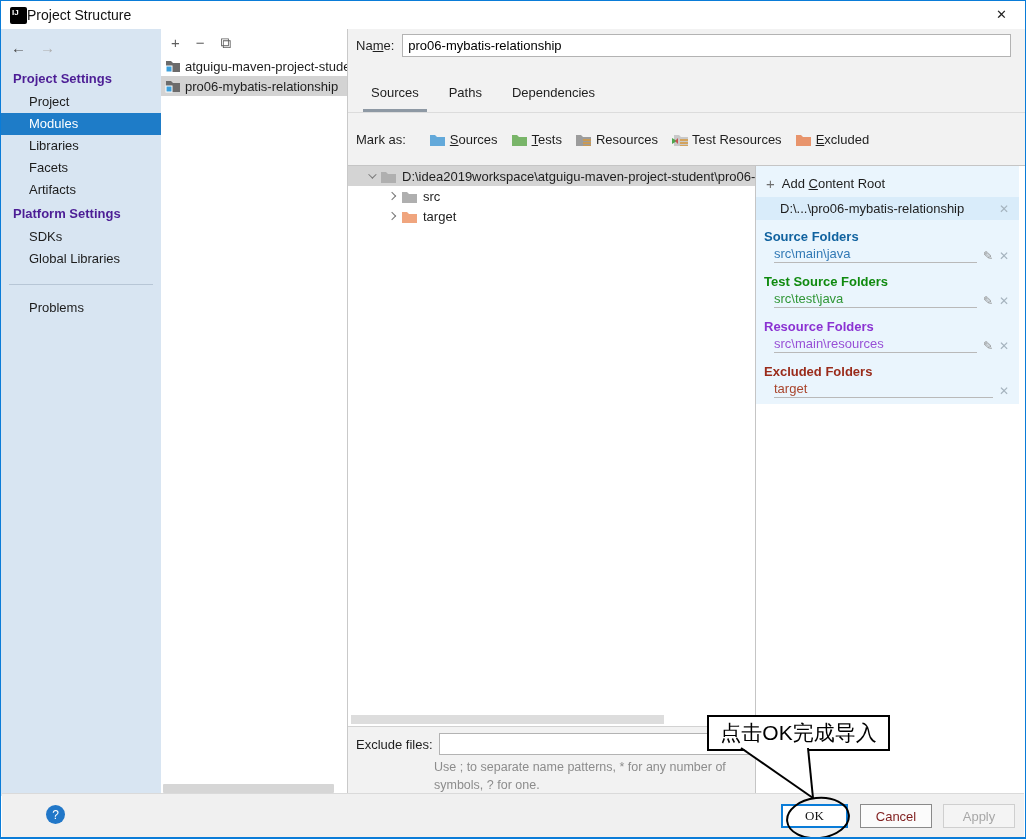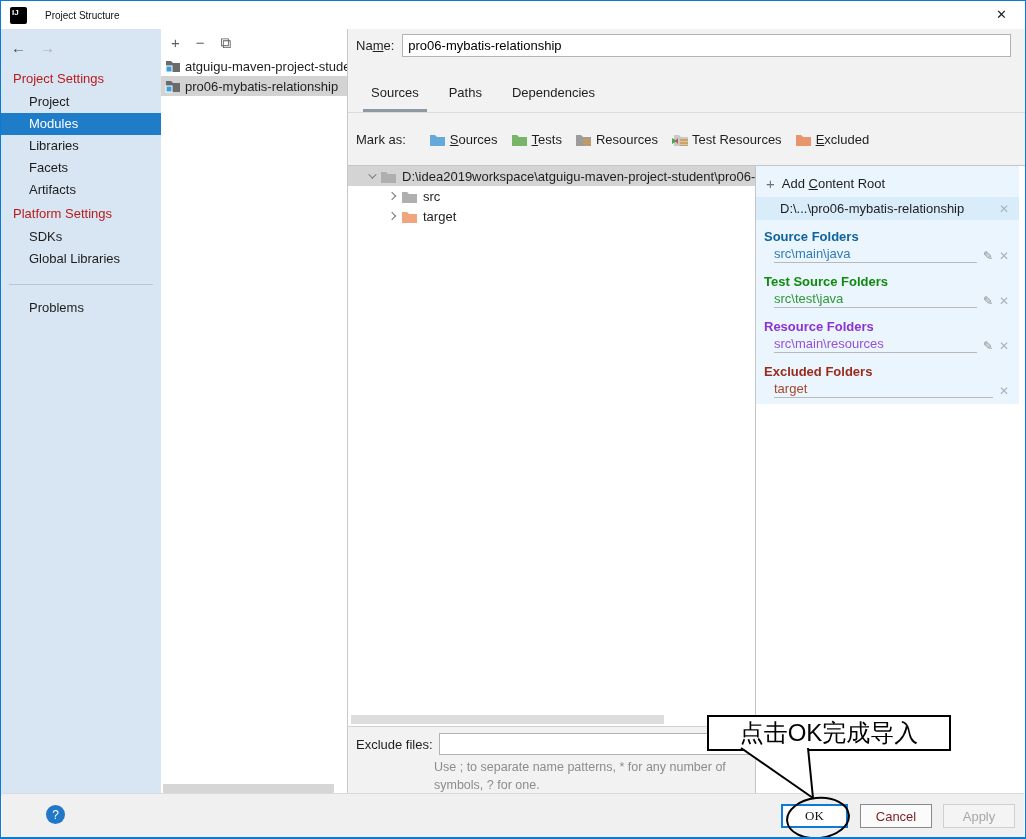--- a/index.html
+++ b/index.html
@@ -2,31 +2,31 @@
 <html><head>
 <meta charset="utf-8">
 <style>
   * { margin:0; padding:0; box-sizing:border-box; }
   body { font-family:"Liberation Sans", sans-serif; background:#fff; }
   .window { position:relative; width:1026px; height:839px; border:1px solid #0A7CD8; border-bottom:2px solid #0A7CD8; background:#fff; overflow:hidden; font-size:13px; color:#1e1e1e; }
 
   
   .titlebar { height:28px; background:#fff; display:flex; align-items:center; padding-left:9px; position:relative; }
   .idea-logo { width:17px; height:17px; background:#000; color:#fff; font-size:8px; font-weight:bold; display:flex; align-items:flex-start; justify-content:flex-start; padding:1px 0 0 2px; letter-spacing:0; border-radius:2px; }
-  .title-text { margin-left:18px; font-size:10px; color:#111; }
+  .title-text { margin-left:0; font-size:14px; color:#111; }
   .close-btn { position:absolute; right:18px; top:6px; font-size:13px; color:#222; cursor:pointer; }
 
   .body { display:flex; height:767px; }
 
   
   .sidebar { width:160px; background:#D8E5F2; flex:none; padding-top:6px; }
   .nav-arrows { display:flex; gap:14px; padding:4px 0 10px 10px; font-size:15px; }
   .arrow-back { color:#4a4a4a; }
   .arrow-fwd { color:#ADADAD; }
-  .sb-header { font-weight:normal; color:#b91c1c; padding:5px 0 5px 12px; }
+  .sb-header { font-weight:bold; color:#4c1d95; padding:5px 0 5px 12px; }
   .sb-item { padding:3px 0 3px 28px; height:22px; line-height:16px; color:#1c1c1c; cursor:pointer; }
   .sb-item.selected { background:#1E7CC8; color:#fff; }
   .sb-divider { border-top:1px solid #B7C6D6; margin:14px 8px 0 8px; }
   .sb-problems { margin-top:12px; }
 
   
   .modlist { width:187px; background:#fff; flex:none; border-right:1px solid #C9C9C9; position:relative; }
   .ml-toolbar { height:27px; display:flex; align-items:center; gap:16px; padding-left:10px; color:#5f5f5f; }
   .ml-toolbar span { cursor:pointer; font-size:15px; }
   .ml-row { height:20px; display:flex; align-items:center; gap:4px; padding-left:4px; white-space:nowrap; overflow:hidden; cursor:pointer; }
@@ -82,21 +82,21 @@
 
   
   .footer { position:absolute; left:1px; right:1px; bottom:0; height:44px; background:#F0F0F0; border-top:1px solid #DADADA; }
   .help-circle { position:absolute; left:44px; top:11px; width:19px; height:19px; border-radius:50%; background:#2177C8; color:#fff; font-size:12px; display:flex; align-items:center; justify-content:center; cursor:pointer; }
   .btn { position:absolute; top:10px; height:24px; font:13px "Liberation Sans", sans-serif; display:flex; align-items:center; justify-content:center; cursor:pointer; }
   .btn-ok { right:176px; width:67px; background:#fff; border:2px solid #0A7CD8; color:#111;font-family:Liberation Serif, serif; }
   .btn-cancel { right:92px; width:72px; background:#FBFBFB; border:1px solid #8A8A8A; color:#7f1d1d; }
   .btn-apply { right:9px; width:72px; background:#F4F4F4; border:1px solid #CFCFCF; color:#A7A7A7; }
 
   
-  .callout-box { position:absolute; left:706px; top:714px; width:244px; height:36px; background:#fff; border:2px solid #000; z-index:10; display:flex; align-items:center; justify-content:center; font-size:24px; color:#000; }
+  .callout-box { position:absolute; left:706px; top:714px; width:183px; height:36px; background:#fff; border:2px solid #000; z-index:10; display:flex; align-items:center; justify-content:center; font-size:21px; color:#000; }
   .callout-svg { position:absolute; left:690px; top:700px; z-index:11; pointer-events:none; }
   u { text-decoration:underline; }
 </style>
 </head>
 <body>
 
 <div class="window">
 
   <div class="titlebar">
     <div class="idea-logo">IJ</div>

